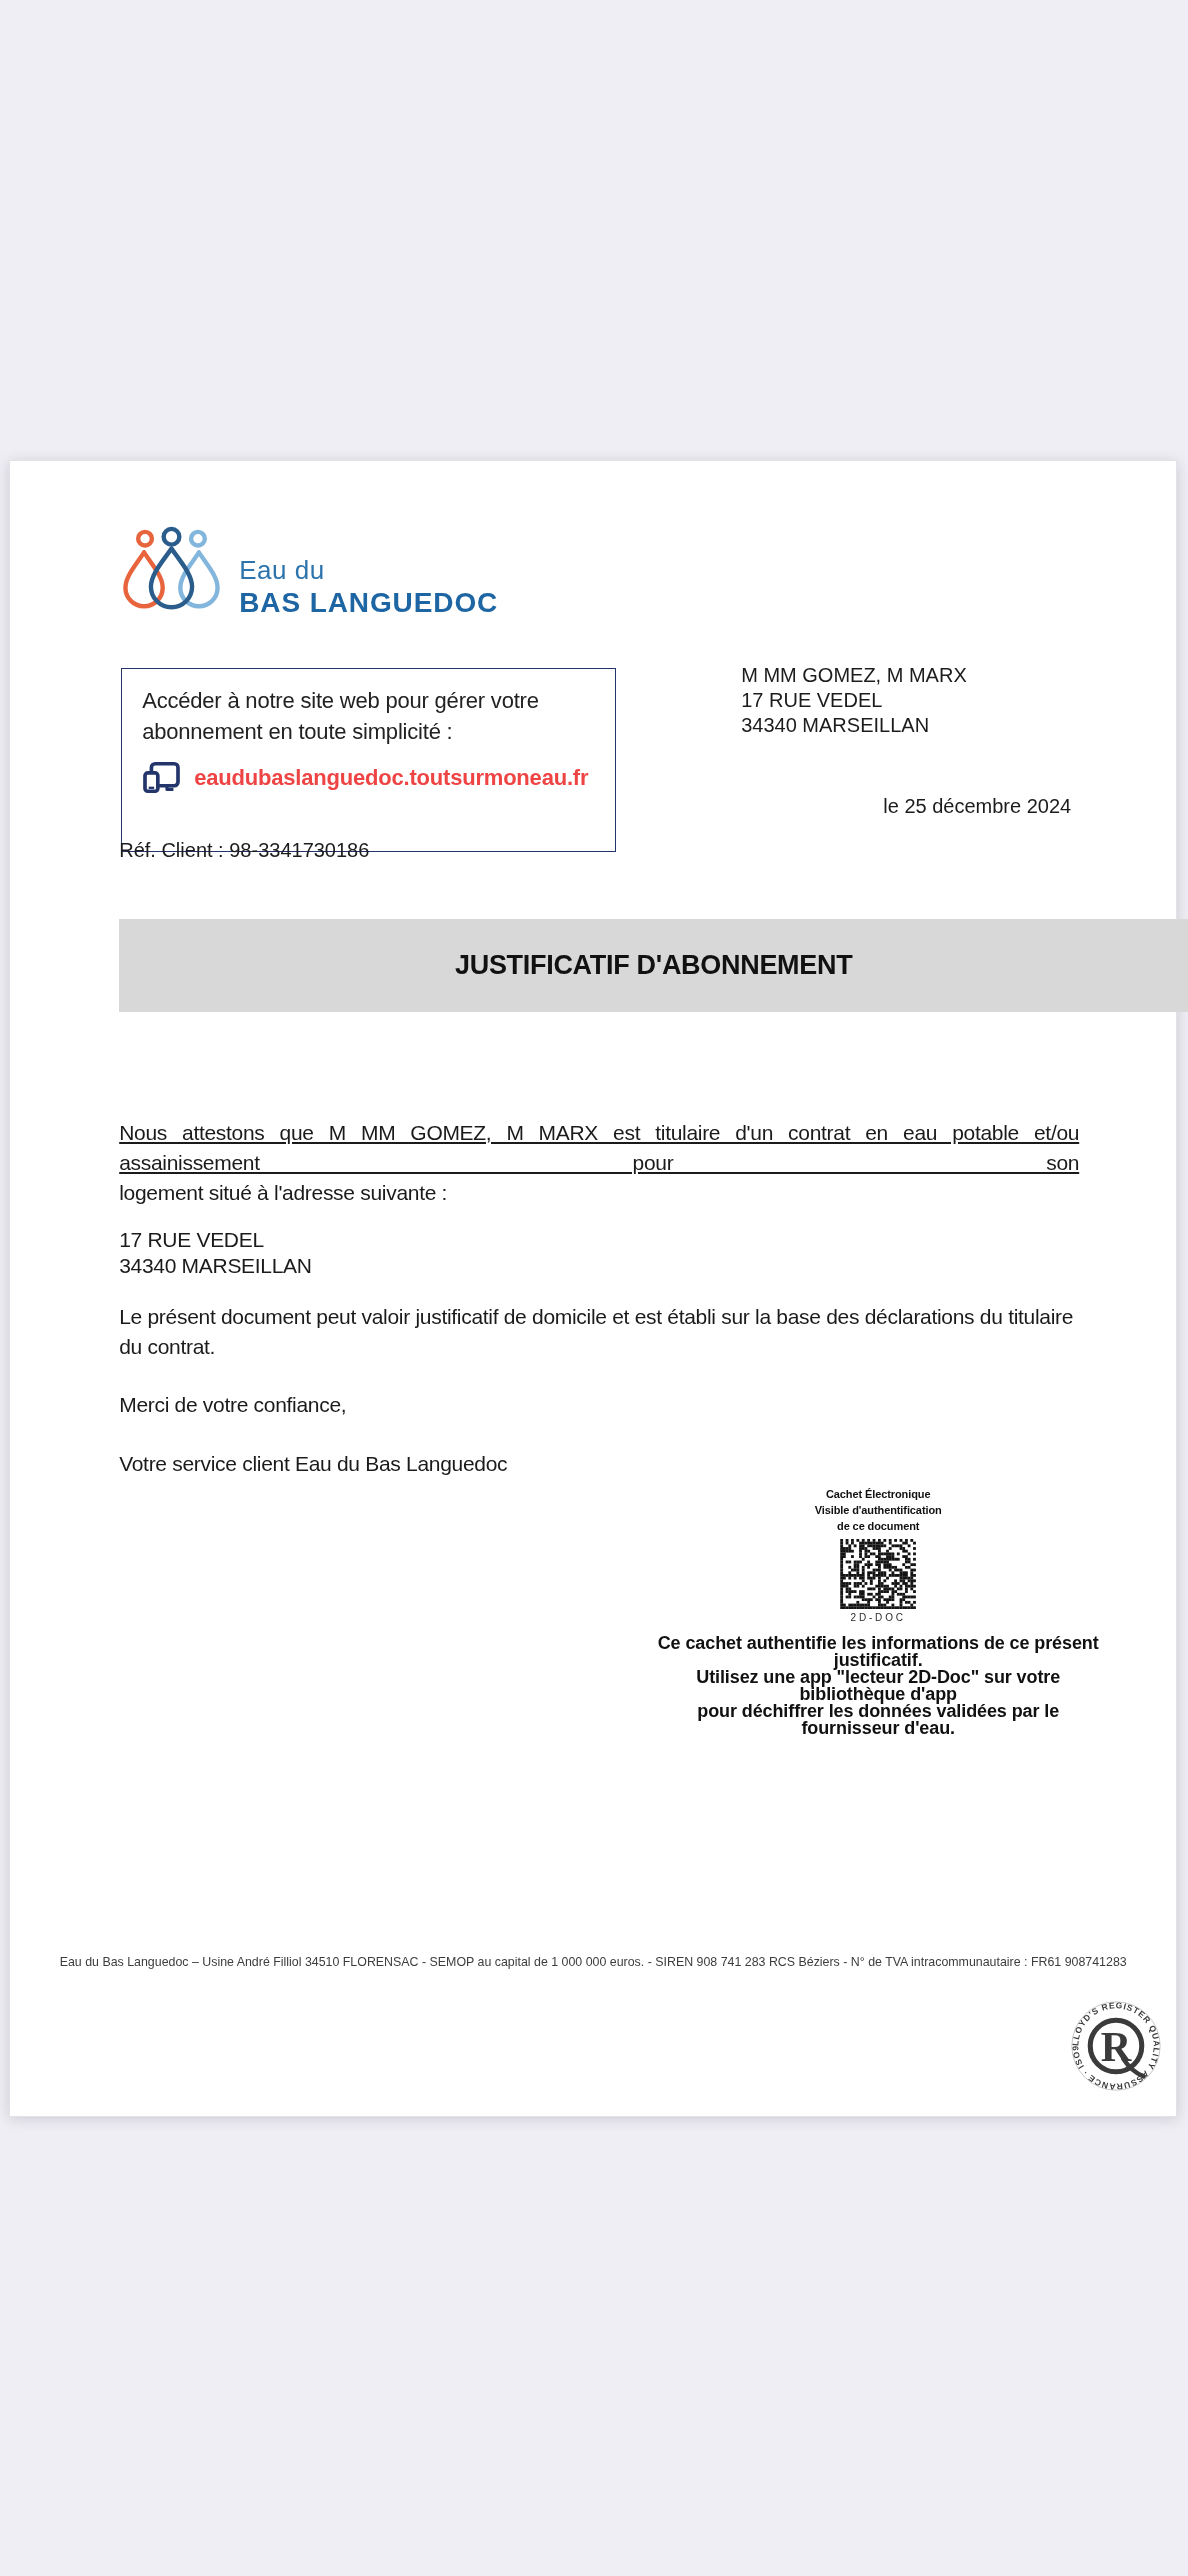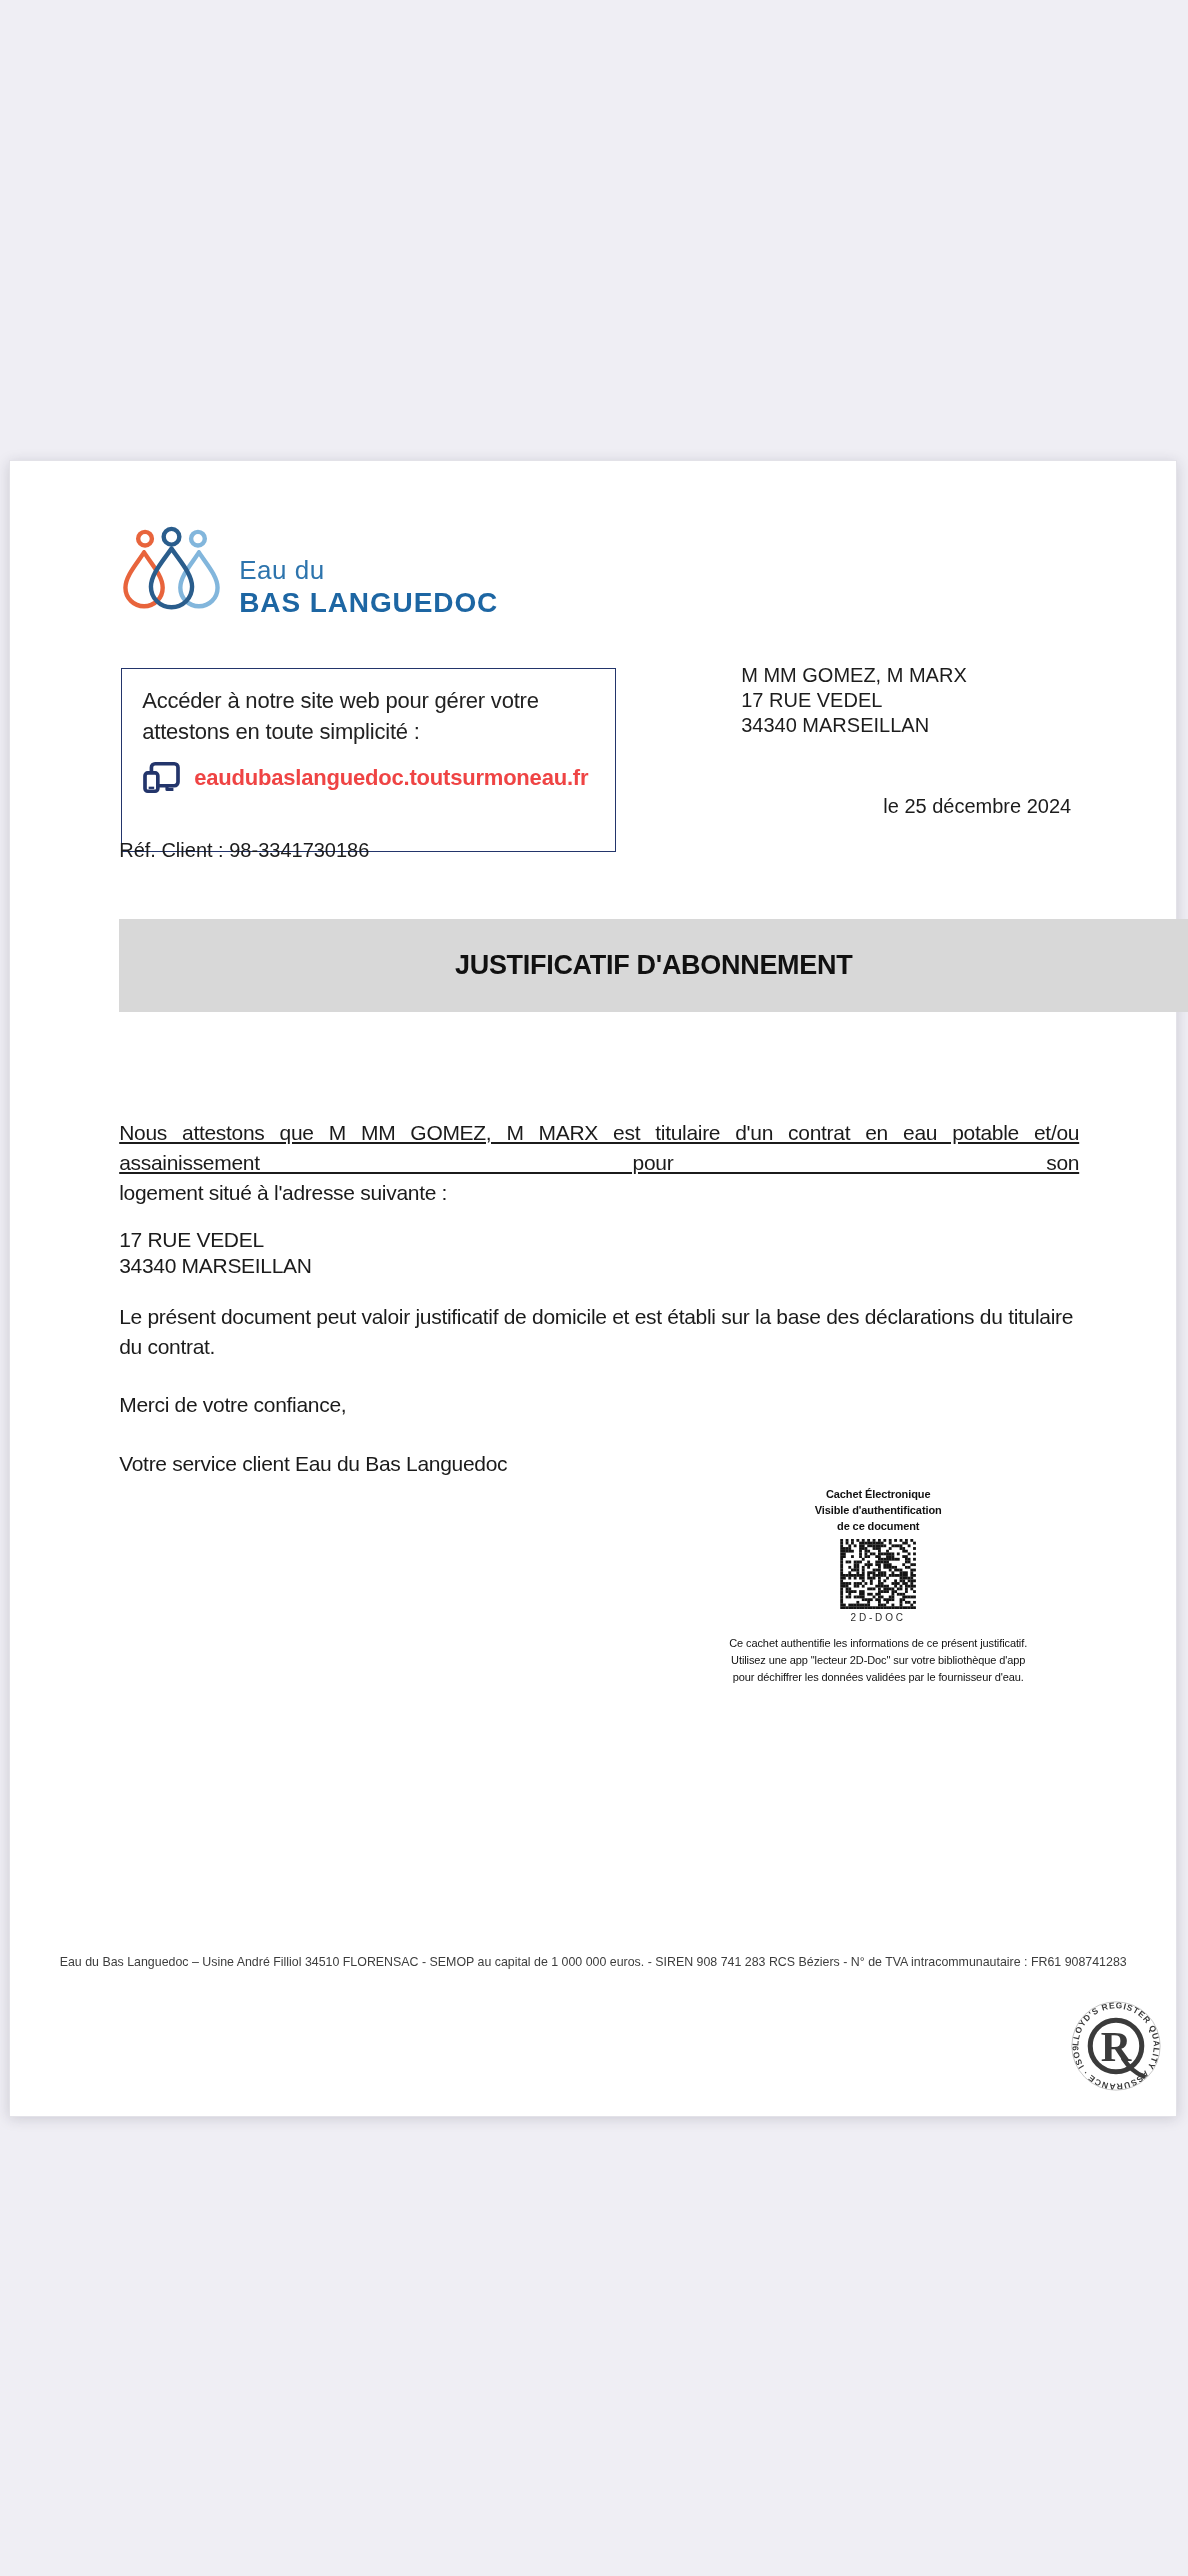--- a/index.html
+++ b/index.html
@@ -62,21 +62,21 @@
   .thanks-line { margin-top: 28px; line-height: 30px; }
   .signature-line { margin-top: 28.6px; line-height: 30px; }
 
   
   .seal-block { position: absolute; left: 647px; top: 1025px; width: 442px; text-align: center; color: #111; }
   .seal-header .line { display: block; font-size: 11px; font-weight: bold; line-height: 16px; letter-spacing: -0.1px; }
   .qr-wrap { margin-top: 4.6px; }
   .qr-code { display: inline-block; }
   .qr-label { font-size: 10px; color: #2b2b2b; letter-spacing: 2.8px; margin-top: 0.9px; }
   .seal-caption { margin-top: 12px; }
-  .seal-caption .line { display: block; font-size: 11px; font-weight: normal; line-height: 17px; letter-spacing: -0.1px; }
+  .seal-caption .line { display: block; font-size: 18px; font-weight: bold; line-height: 17px; letter-spacing: -0.1px; }
 
   
   .doc-footer {
     position: absolute; left: 0; top: 1494px; width: 100%;
     text-align: center; font-size: 12.4px; color: #3d3d3d; letter-spacing: 0;
   }
 
   
   .quality-stamp { position: absolute; left: 1060px; top: 1539px; width: 92px; height: 92px; }
 </style>
@@ -101,21 +101,21 @@
       </g>
     </svg>
     <div class="logo-text">
       <div class="logo-line1">Eau du</div>
       <div class="logo-line2">BAS LANGUEDOC</div>
     </div>
   </div>
 
   <div class="web-box">
     <div class="web-box-line">Accéder à notre site web pour gérer votre</div>
-    <div class="web-box-line">attestons en toute simplicité :</div>
+    <div class="web-box-line">abonnement en toute simplicité :</div>
     <div class="url-row">
       <svg class="devices-icon" viewBox="0 0 42 36" aria-hidden="true">
         <g fill="none" stroke="#23356b" stroke-width="4" stroke-linejoin="round">
           <rect x="10" y="3" width="29" height="24" rx="4" fill="#ffffff"></rect>
           <path d="M27 27 v4 h7" stroke-width="3.5"></path>
           <rect x="3" y="13" width="14" height="20" rx="3" fill="#ffffff"></rect>
         </g>
         <rect x="7" y="28" width="6" height="2.5" fill="#23356b"></rect>
       </svg>
       <a class="url-text">eaudubaslanguedoc.toutsurmoneau.fr</a>

